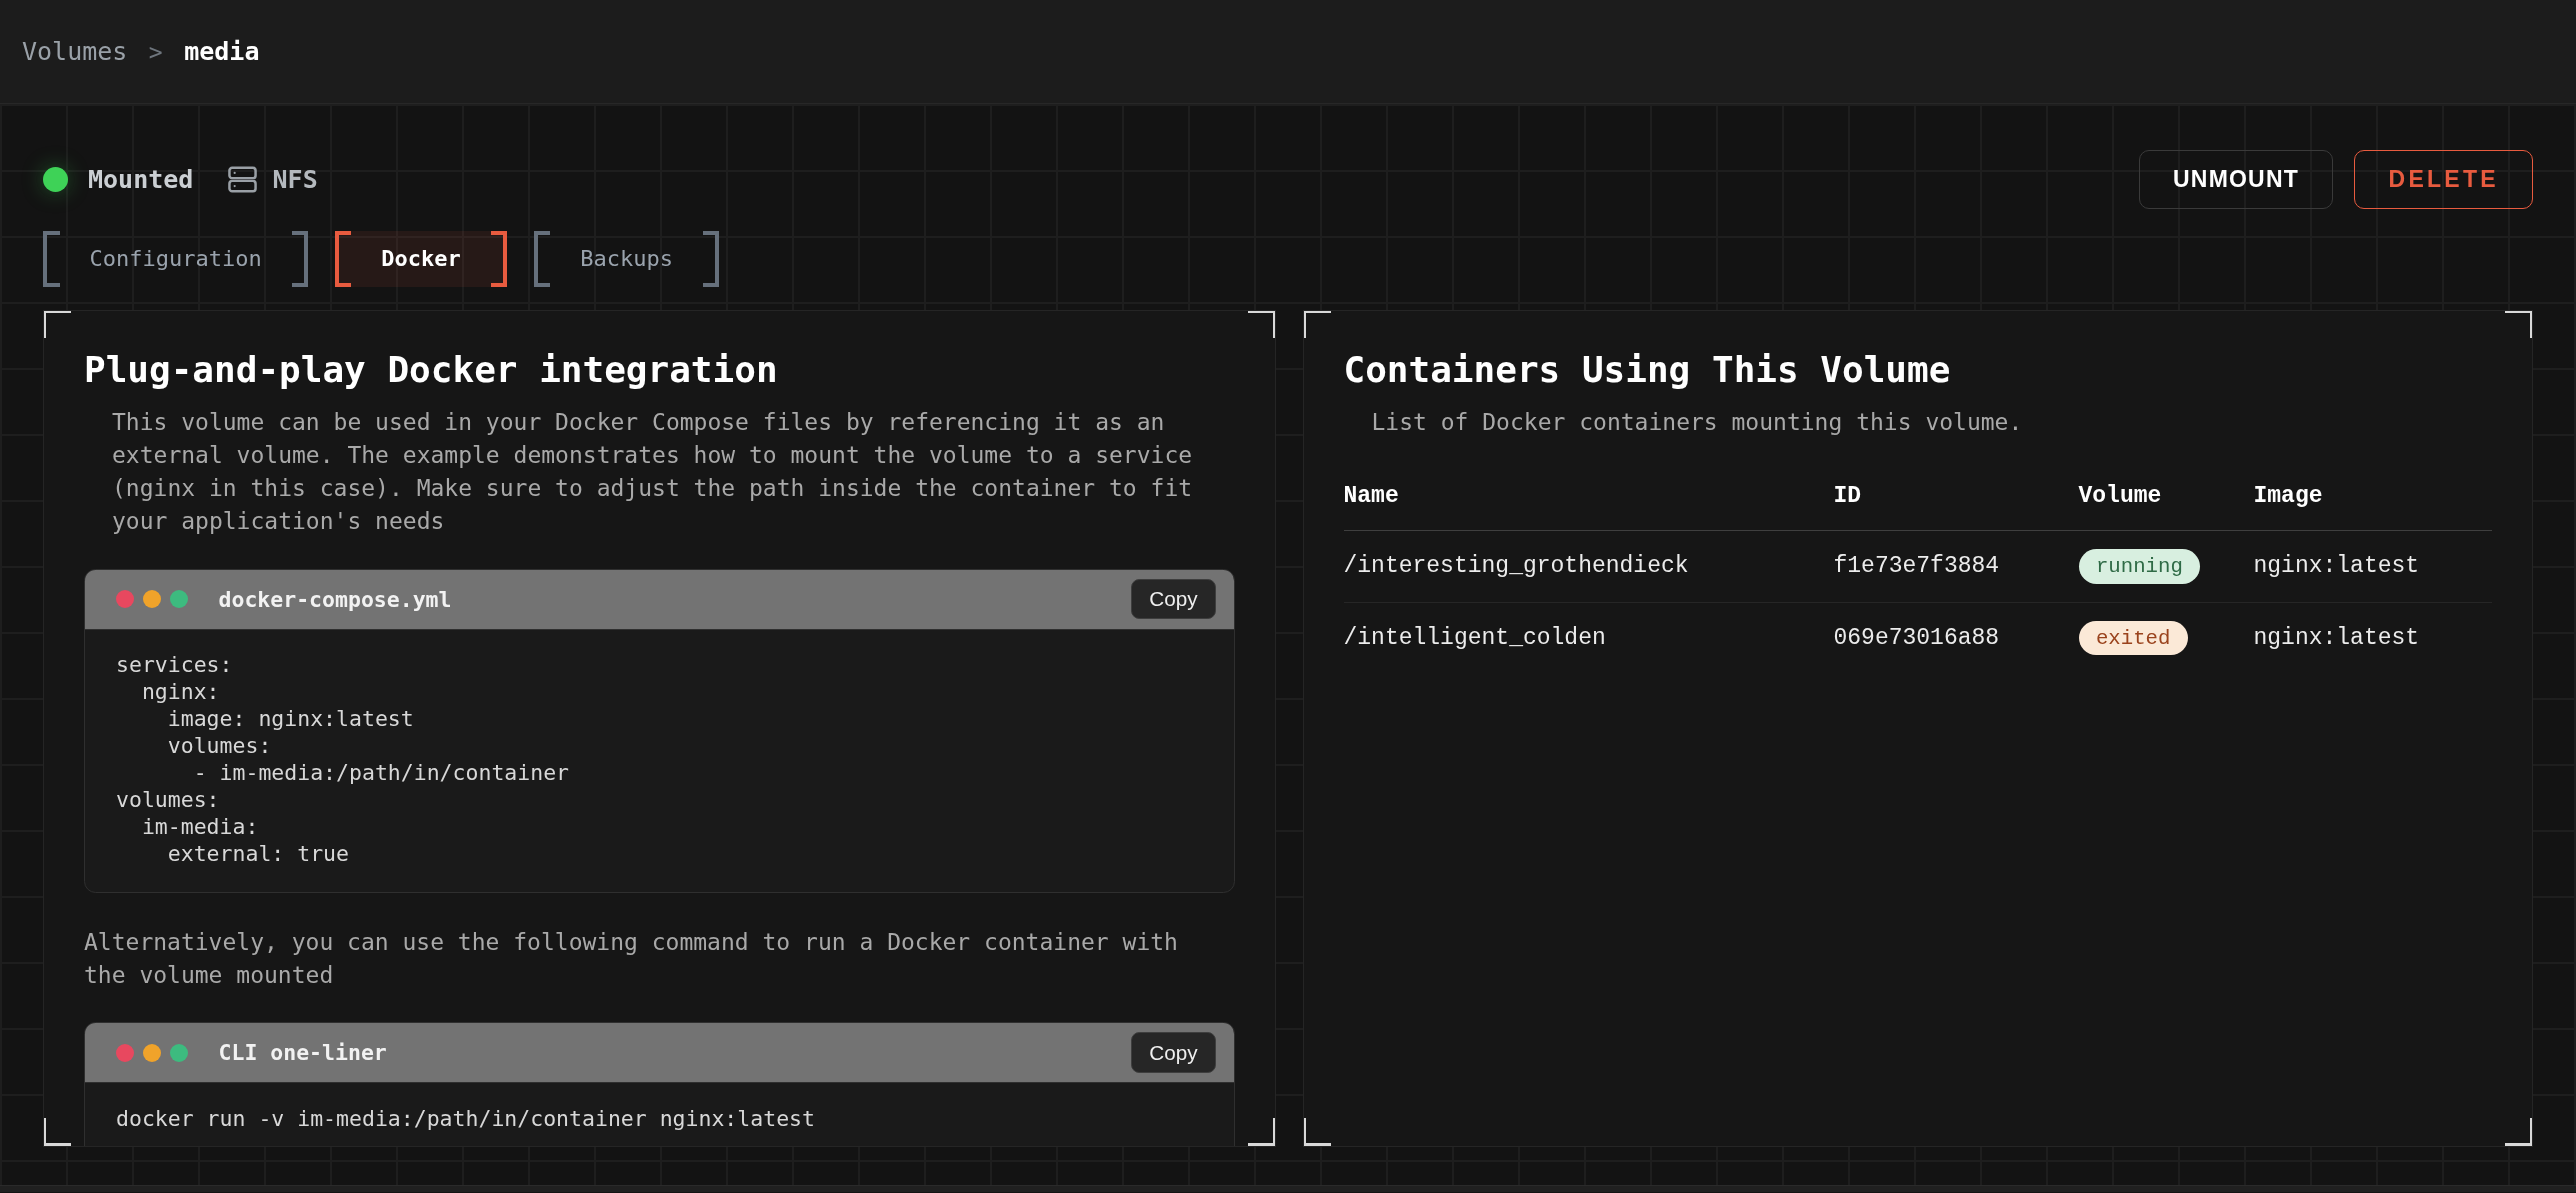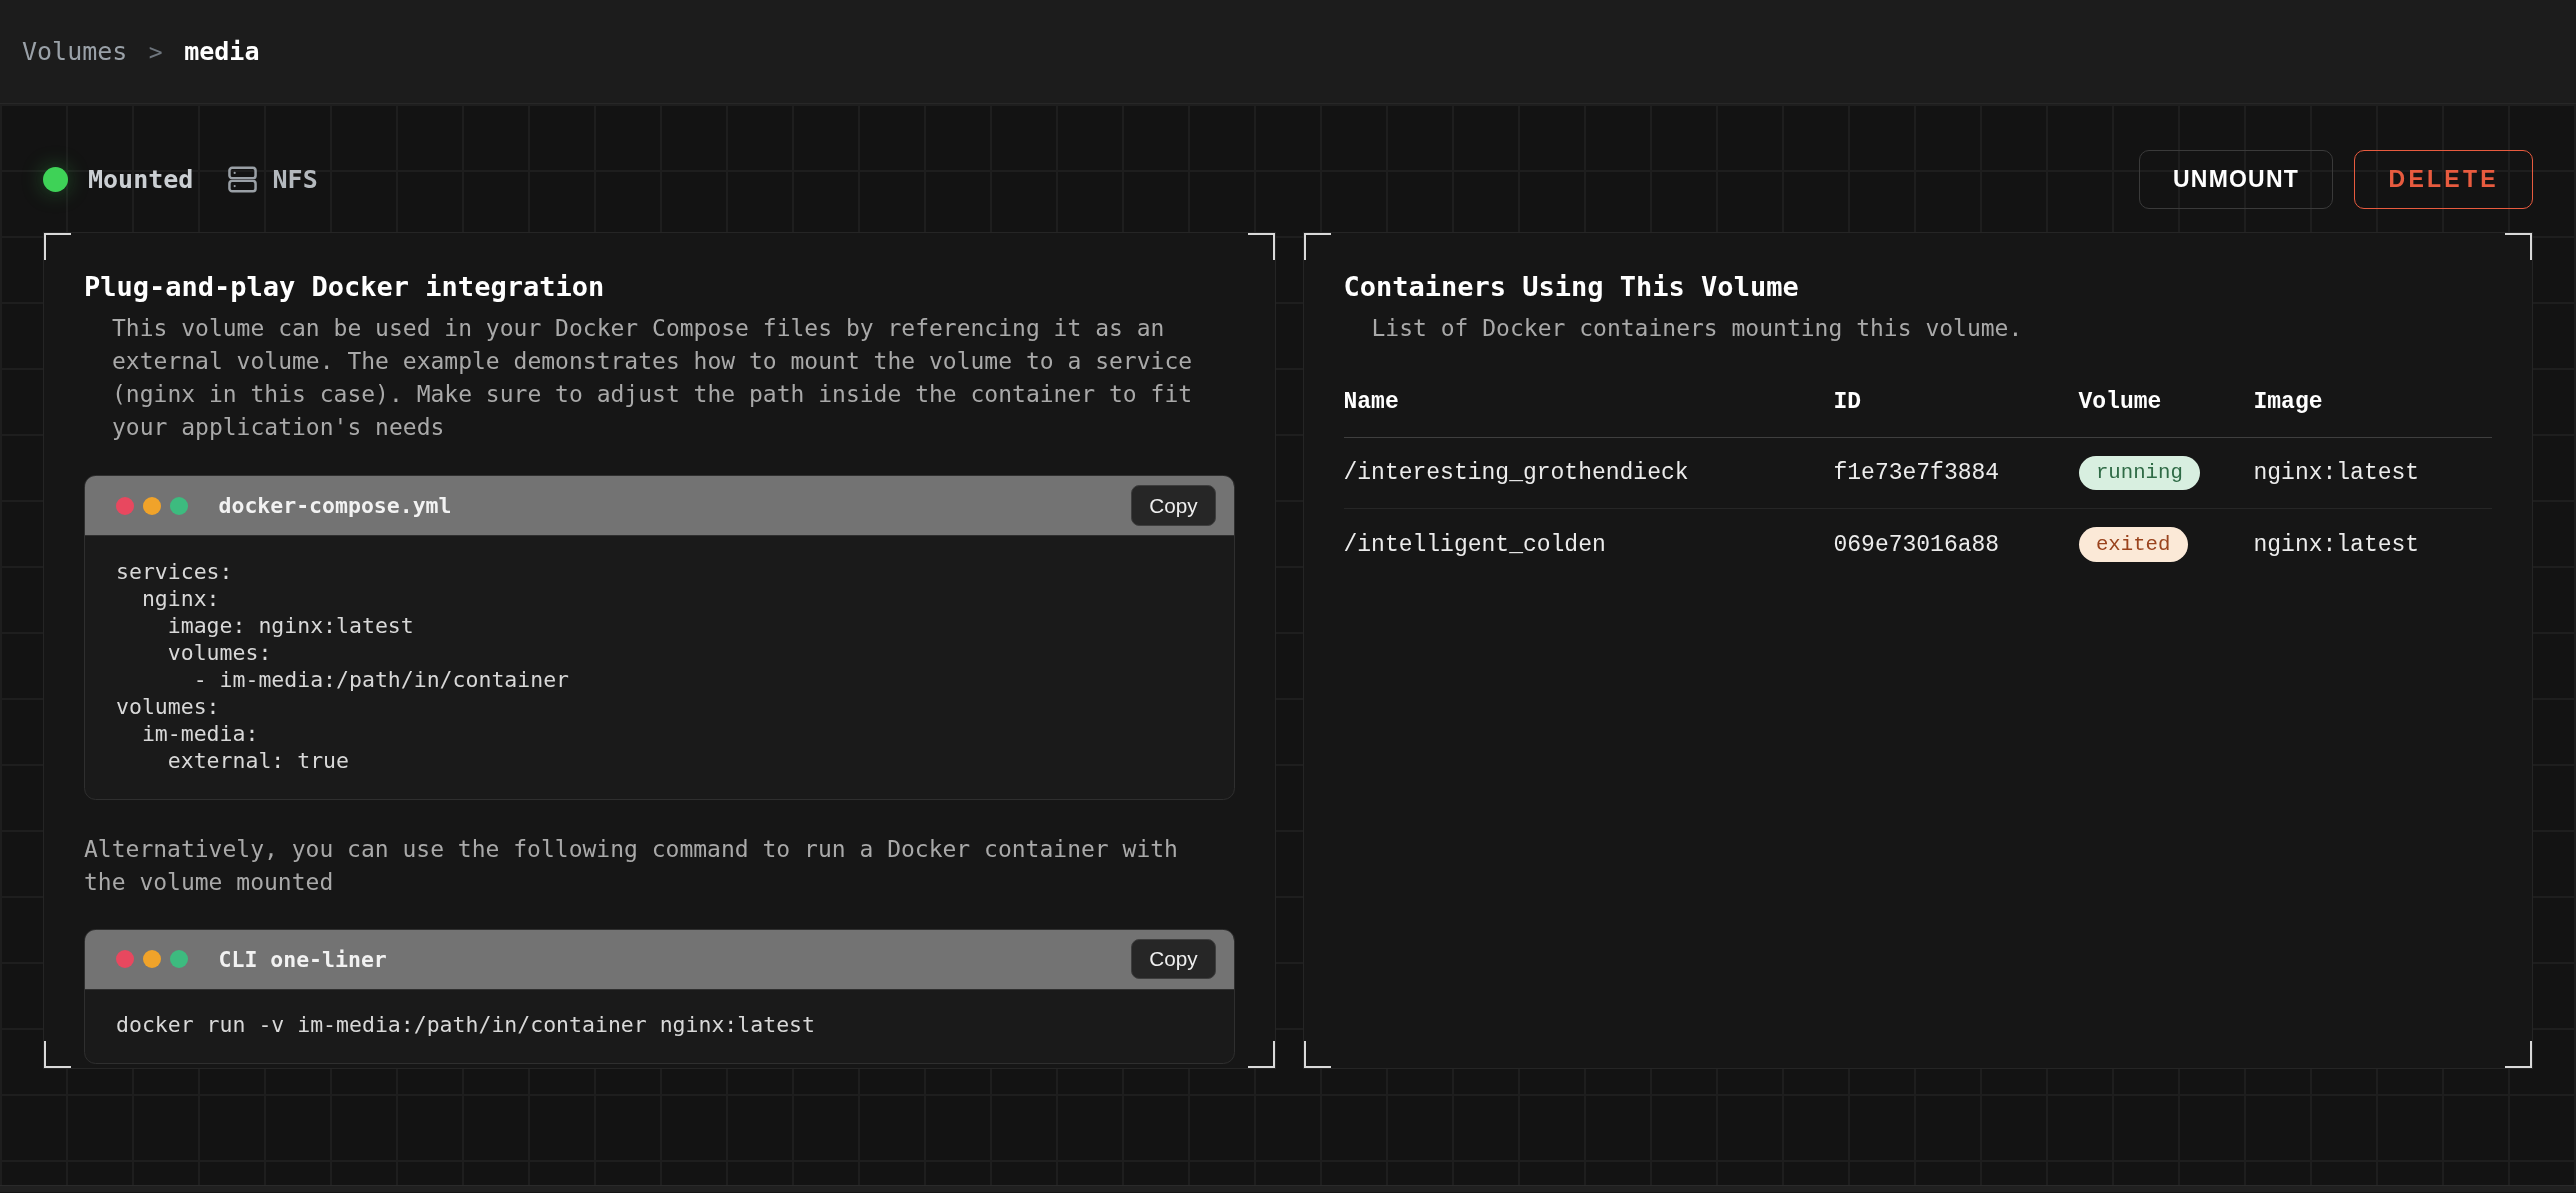--- a/index.html
+++ b/index.html
@@ -84,21 +84,21 @@
     height:837px; padding:38px 40px; overflow:hidden;
   }
   .panel-left { width:1233px; flex:none; }
   .panel-right { flex:1; }
   .corner { position:absolute; width:28px; height:28px; border:0 solid #d9d9d9; }
   .corner.tl { top:-0.8px; left:-0.8px; border-top-width:3.3px; border-left-width:3.3px; }
   .corner.tr { top:-0.8px; right:-0.8px; border-top-width:3.3px; border-right-width:3.3px; }
   .corner.bl { bottom:-0.8px; left:-0.8px; border-bottom-width:3.3px; border-left-width:3.3px; }
   .corner.br { bottom:-0.8px; right:-0.8px; border-bottom-width:3.3px; border-right-width:3.3px; }
 
-  .panel-title { font-size:27px; font-weight:bold; color:#ffffff; margin:0 0 10px; }
+  .panel-title { font-size:36px; font-weight:bold; color:#ffffff; margin:0 0 16px; }
   .panel-desc, .alt-text { font-size:23px; line-height:33px; color:#a9a9a9; margin:0; max-width:1114px; }
   .panel-desc { margin-bottom:31px;margin-left:28px; }
   .alt-text { margin:33px 0 30px; }
 
   
   .code-block { border:1.7px solid #2f2f2f; border-radius:11.6px; overflow:hidden; background:#1a1a1a; }
   .code-header {
     display:flex; align-items:center; height:60px;
     padding:0 18px 0 31px; background:#737373; border-bottom:1.7px solid #2f2f2f;
   }
@@ -160,20 +160,37 @@
         </svg>
       </span>
       <span class="type-label">NFS</span>
     </div>
     <div class="actions">
       <button class="btn btn-unmount">UNMOUNT</button>
       <button class="btn btn-delete">DELETE</button>
     </div>
   </div>
 
+  <div class="tabs">
+    <div class="tab">
+      <span class="bracket l"></span>
+      <span class="tab-label">Configuration</span>
+      <span class="bracket r"></span>
+    </div>
+    <div class="tab active">
+      <span class="bracket l"></span>
+      <span class="tab-label">Docker</span>
+      <span class="bracket r"></span>
+    </div>
+    <div class="tab">
+      <span class="bracket l"></span>
+      <span class="tab-label">Backups</span>
+      <span class="bracket r"></span>
+    </div>
+  </div>
 
   <div class="panels">
 
     <div class="panel panel-left">
       <span class="corner tl"></span>
       <span class="corner tr"></span>
       <span class="corner bl"></span>
       <span class="corner br"></span>
 
       <h2 class="panel-title">Plug-and-play Docker integration</h2>

